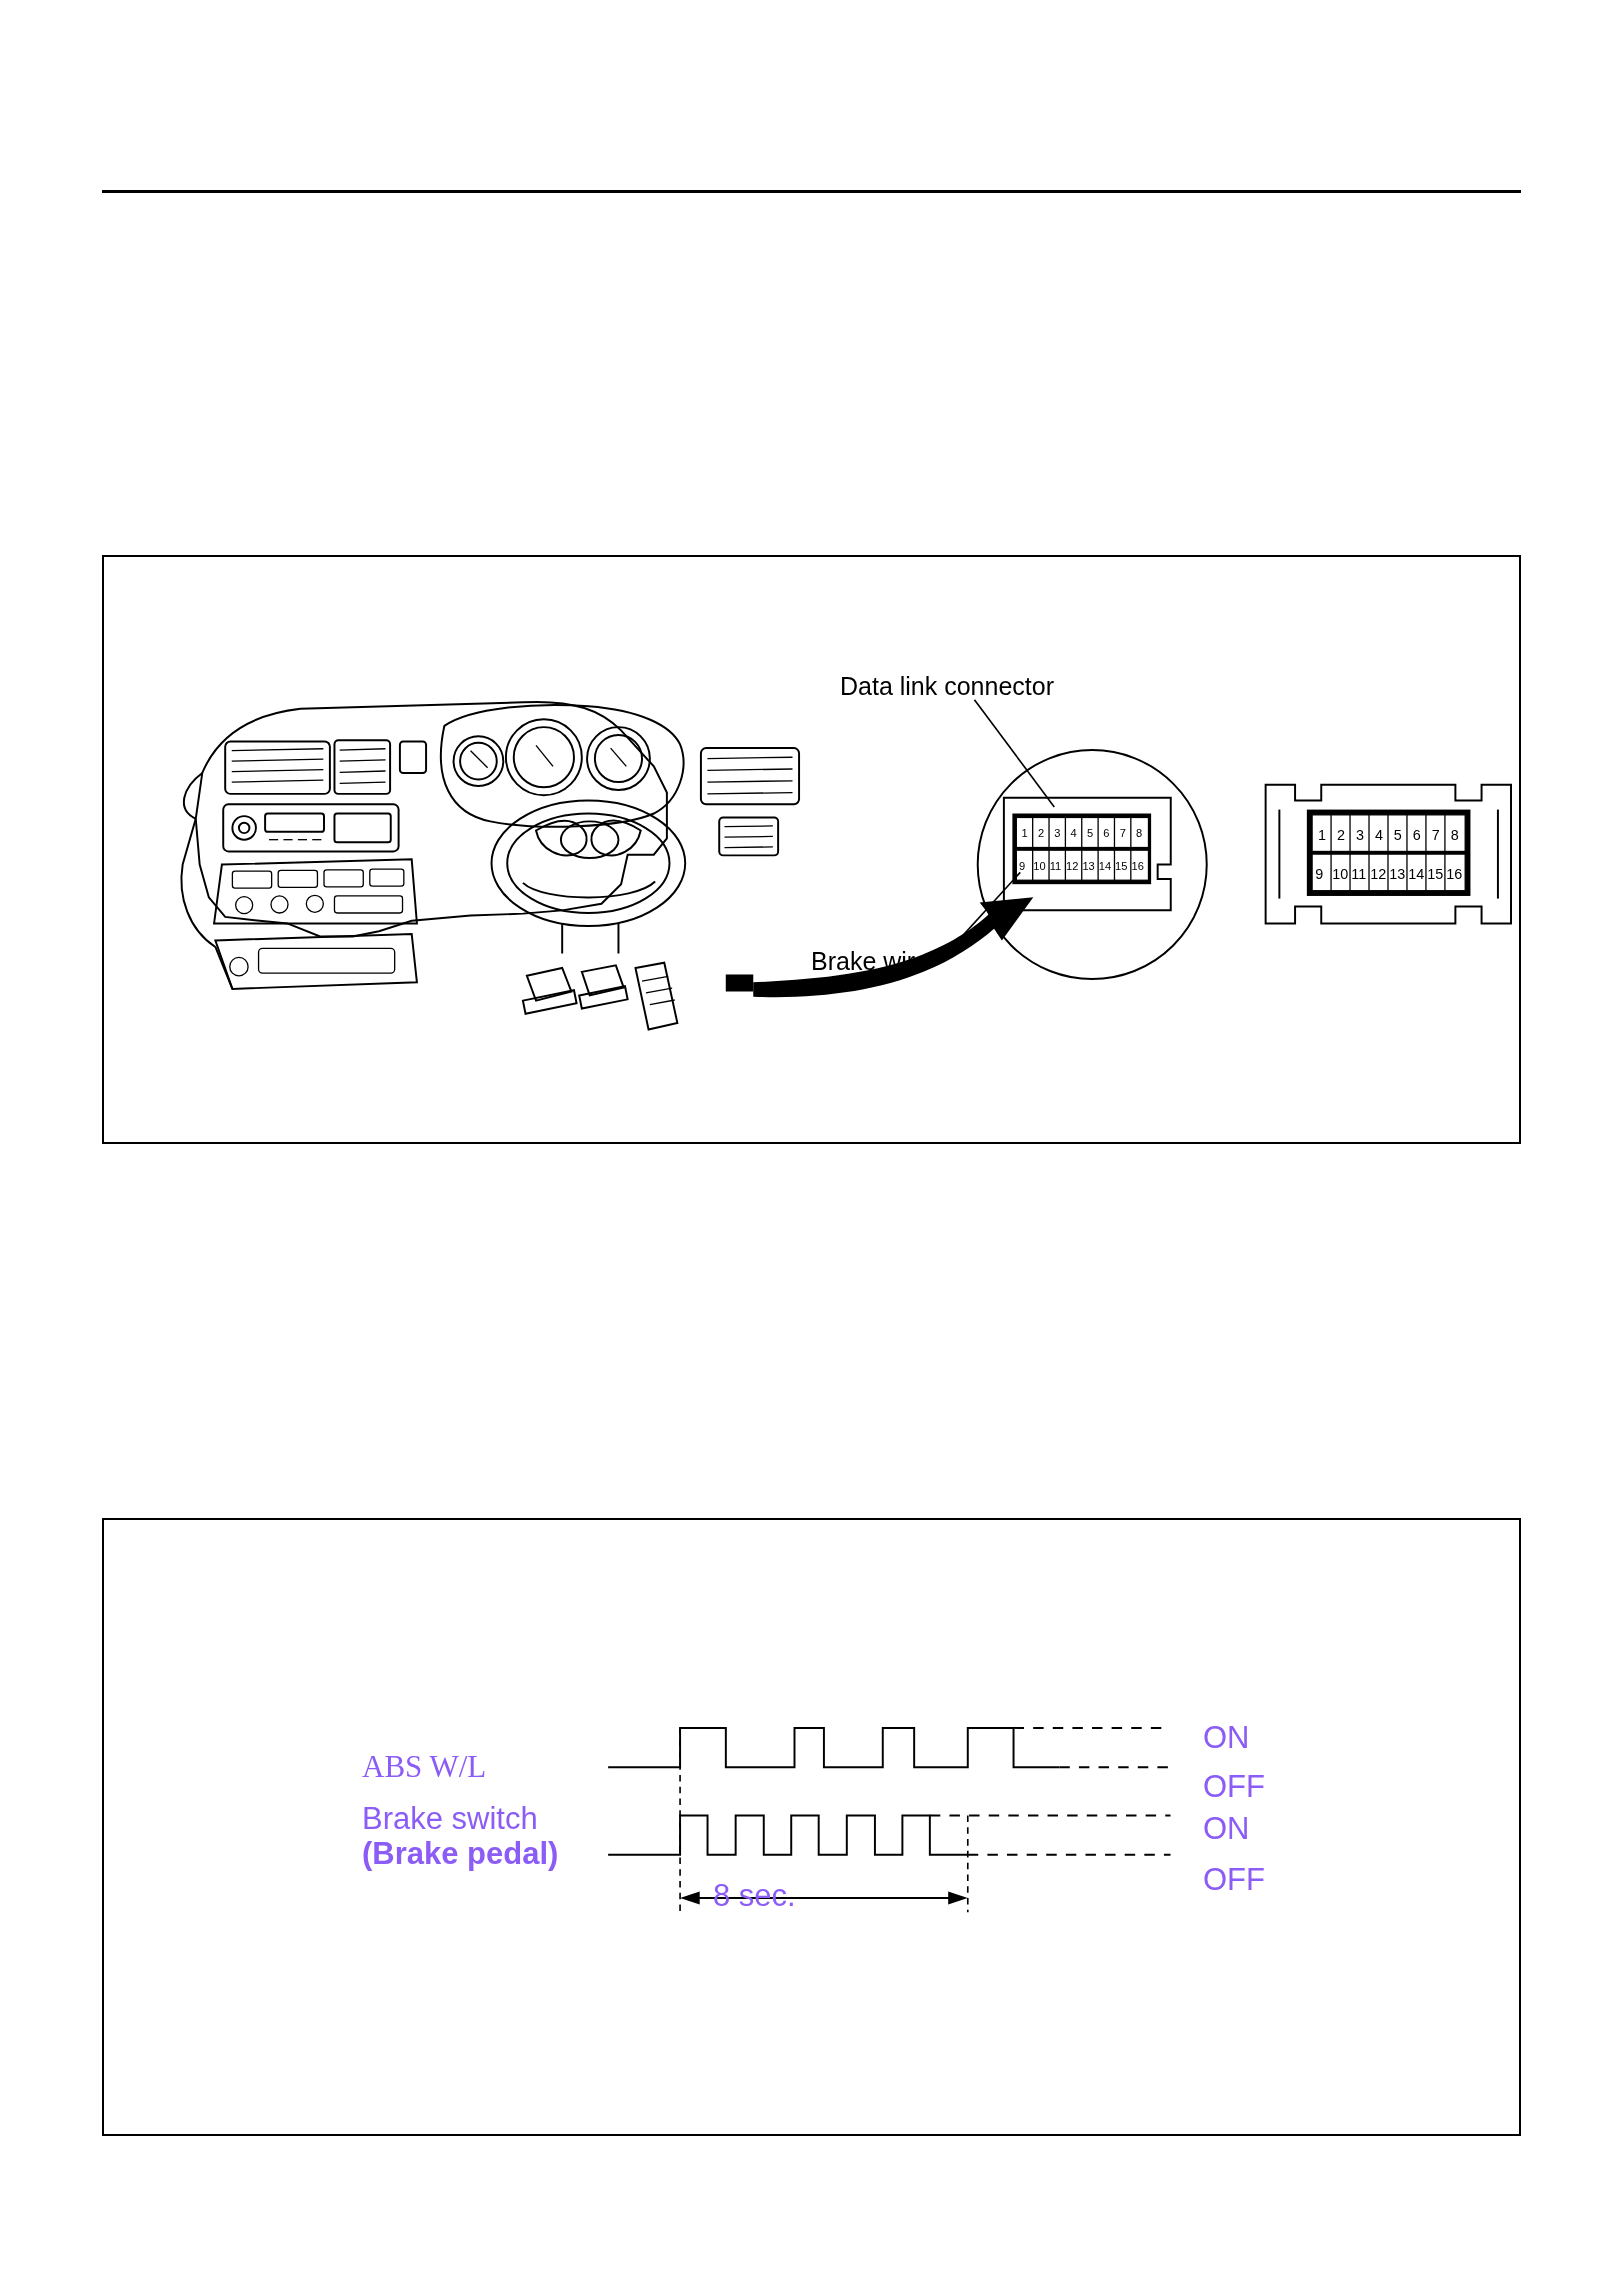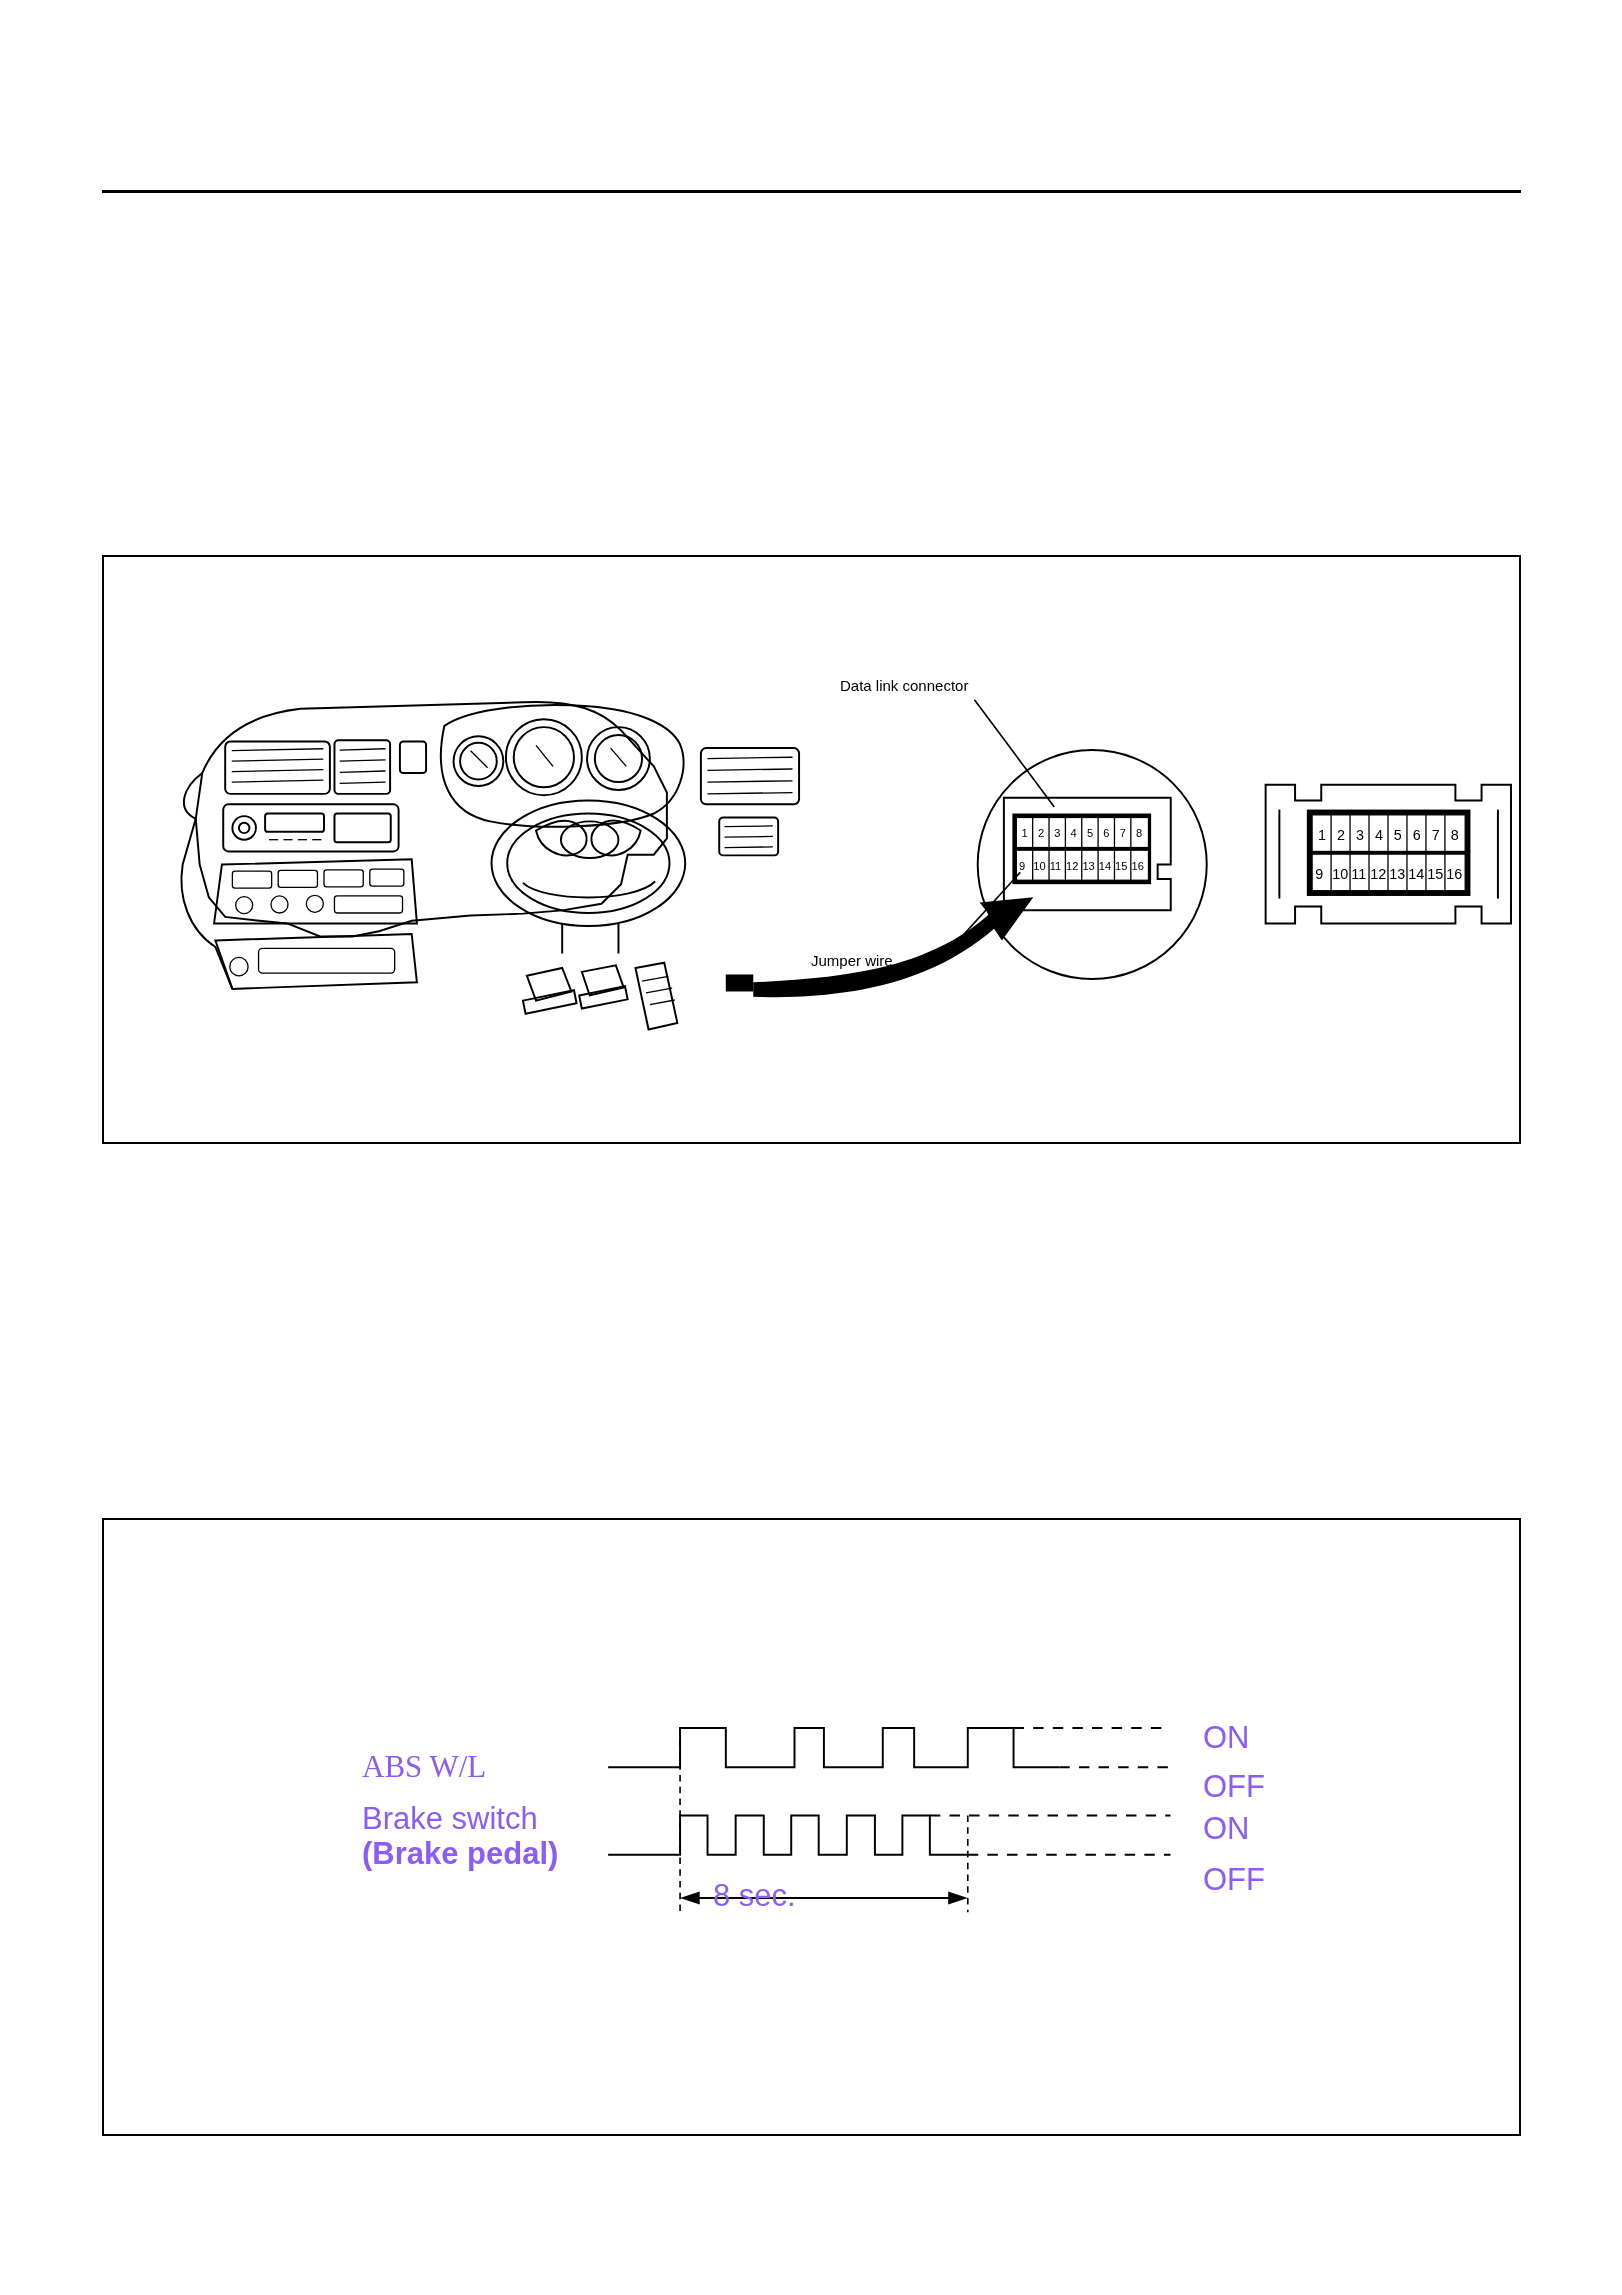--- a/index.html
+++ b/index.html
@@ -44,21 +44,21 @@
     top: 1518px;
     width: 1419px;
     height: 618px;
   }
 
   .fig-inner { position: absolute; left: 0; top: 0; width: 100%; height: 100%; }
 
   
   .lbl {
     position: absolute;
-    font-size: 15px;
+    font-size: 25px;
     line-height: 22px;
     white-space: nowrap;
     color: #000;
   }
   #lbl-dlc { left: 736px; top: 118px; }
   #lbl-jumper { left: 707px; top: 393px; }
 
   
   .tc-lbl {
     position: absolute;
@@ -296,21 +296,21 @@
             <text x="1935" y="492">12</text>
           <text x="1964" y="492">13</text>
             <text x="1993" y="492">14</text>
           <text x="2022" y="492">15</text>
             <text x="2051" y="492">16</text>
         </g>
       </g>
     </svg>
 
     <div class="lbl" id="lbl-dlc">Data link connector</div>
-    <div class="lbl" id="lbl-jumper">Jumper wire</div>
+    <div class="lbl" id="lbl-jumper">Brake wire</div>
   </div>
 </div>
 
 <div class="figure-box" id="fig2">
   <div class="fig-inner">
     <svg width="1415" height="614" viewBox="0 0 2162 939">
       <g fill="none" stroke="#000" stroke-width="3">
 
         <path d="M770 378
                  L880 378 L880 318 L950 318 L950 378

